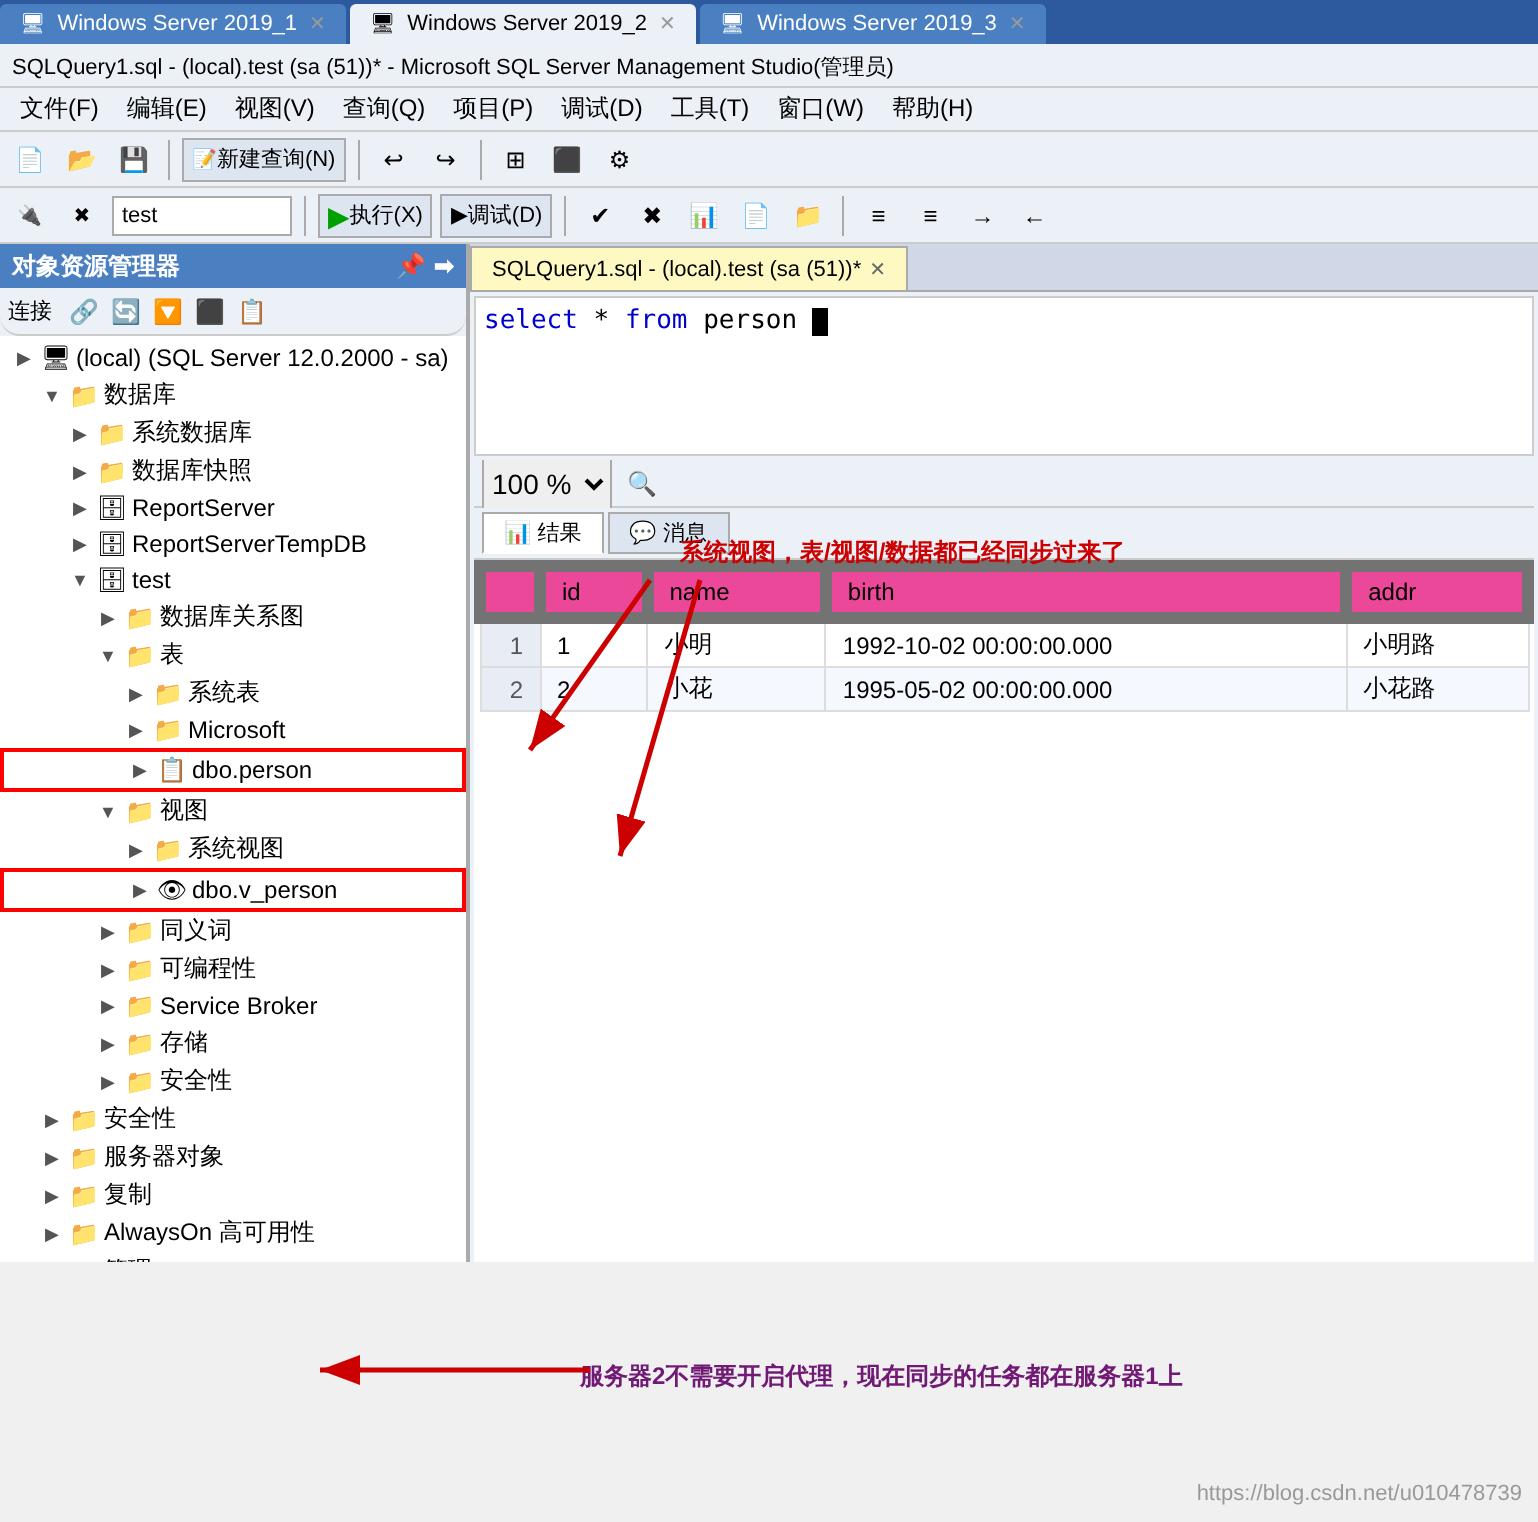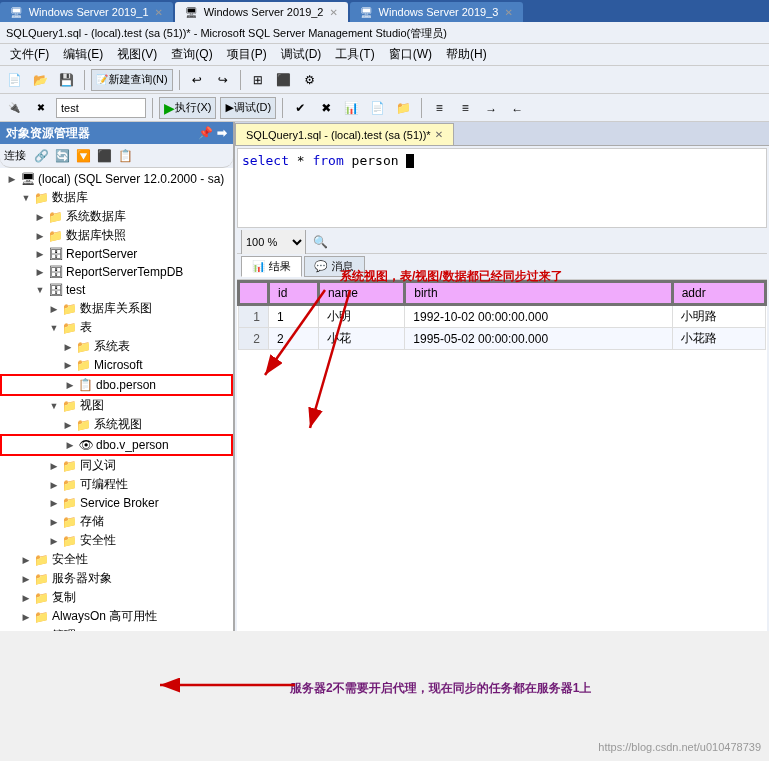--- a/index.html
+++ b/index.html
@@ -46,29 +46,29 @@
 
     .query-editor { background: white; border: 1px solid #ccc; margin: 2px; padding: 4px; font-family: Consolas, monospace; font-size: 13px; flex: 0 0 auto; height: 80px; }
     .sql-keyword { color: #0000cc; }
     .sql-text { color: #000; }
     .sql-cursor { display: inline-block; width: 8px; height: 14px; background: #000; vertical-align: text-bottom; animation: blink 1s infinite; }
     @keyframes blink { 0%,100% { opacity: 1; } 50% { opacity: 0; } }
 
     
     .results-area { flex: 1; display: flex; flex-direction: column; margin: 0 2px; overflow: hidden; }
     .results-toolbar { background: #ecf0f7; border-bottom: 1px solid #ccc; padding: 2px 4px; display: flex; align-items: center; gap: 6px; height: 24px; }
-    .zoom-select { border: 1px solid #aaa; font-size: 11px; width: 65px; height: 32px; }
+    .zoom-select { border: 1px solid #aaa; font-size: 14px; width: 65px; height: 32px; }
     .results-tabs { display: flex; gap: 2px; padding: 2px 4px; background: #ecf0f7; border-bottom: 1px solid #ccc; }
     .result-tab { padding: 2px 10px; font-size: 11px; cursor: pointer; border: 1px solid #aaa; background: #dde6f0; }
     .result-tab.active { background: white; border-bottom-color: white; }
 
     
     .data-table-area { flex: 1; overflow: auto; background: white; }
     table.data-table { border-collapse: collapse; width: 100%; font-size: 12px; }
-    table.data-table th { background: #f0abfc; border: 3px solid #737373; padding: 3px 8px; text-align: left; font-weight: normal; }
+    table.data-table th { background: #ec4899; border: 6px solid #737373; padding: 3px 8px; text-align: left; font-weight: normal; }
     table.data-table td { border: 1px solid #ddd; padding: 2px 8px; }
     table.data-table tr:nth-child(even) { background: #f5f8ff; }
     table.data-table td.row-num { background: #e8edf5; color: #555; text-align: right; width: 30px; }
 
     
     .watermark { position: absolute; bottom: 8px; right: 8px; font-size: 11px; color: #999; }
 
     .small-icon { font-size: 10px; }
     .highlight-box { border: 2px solid red; }
   </style>

